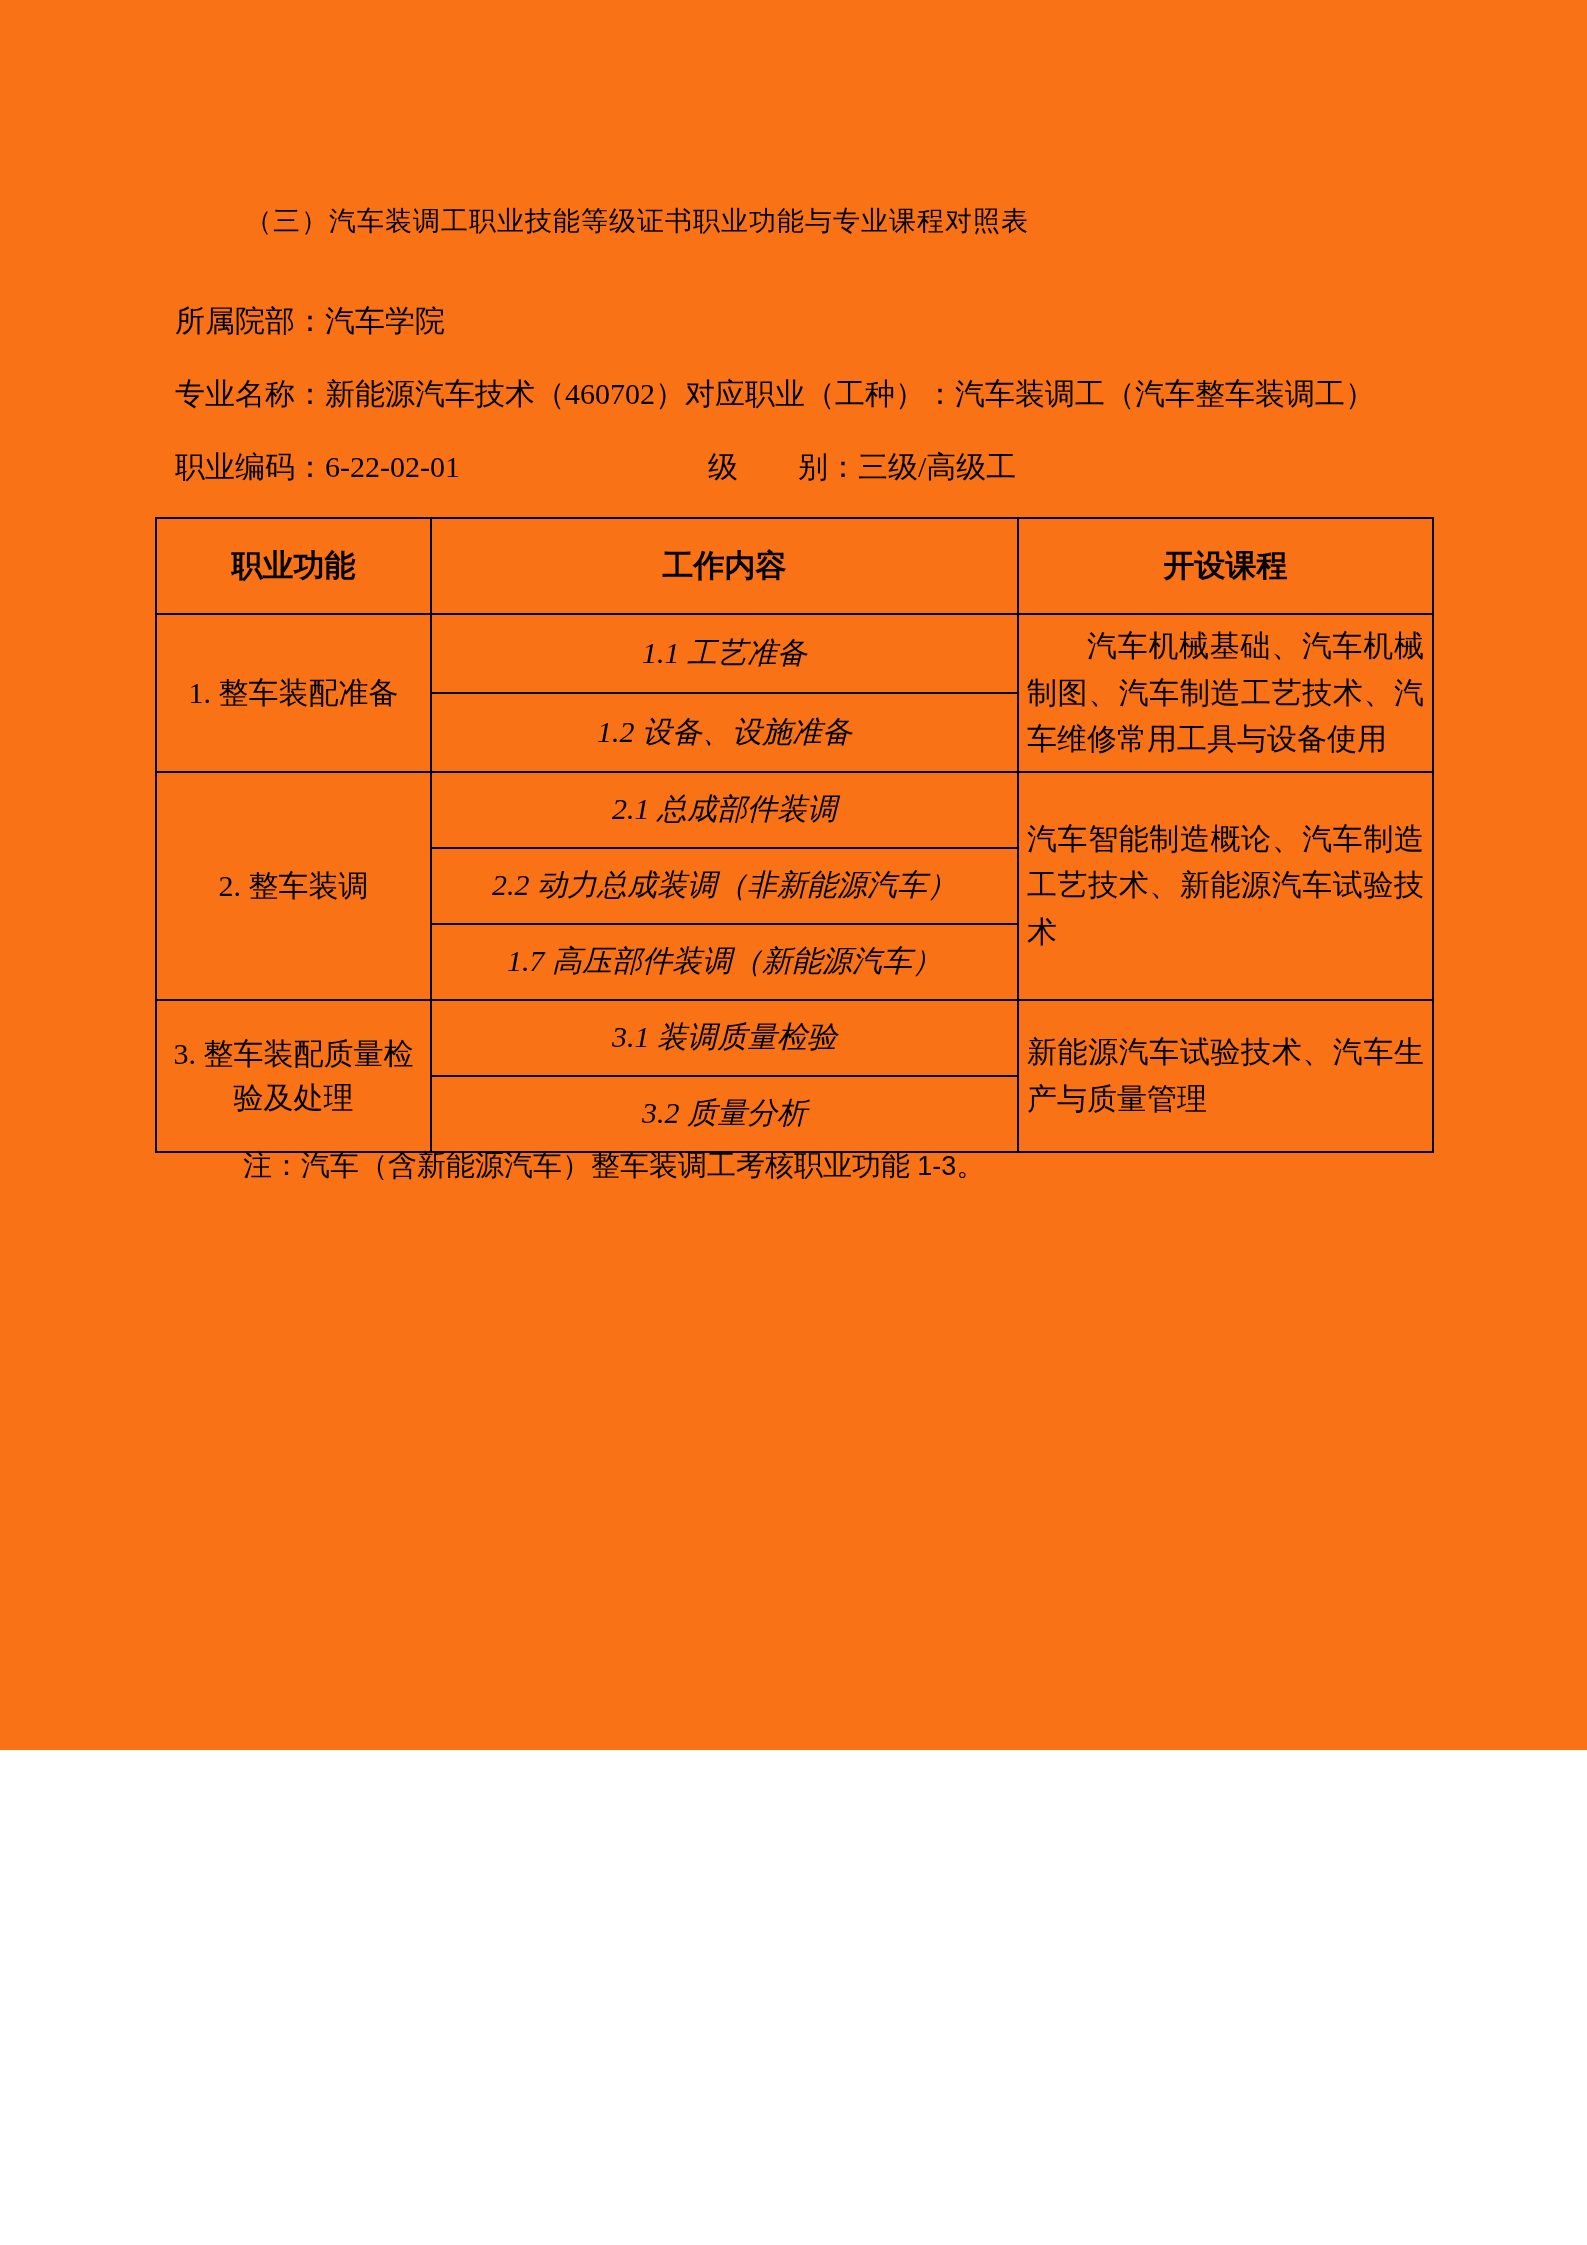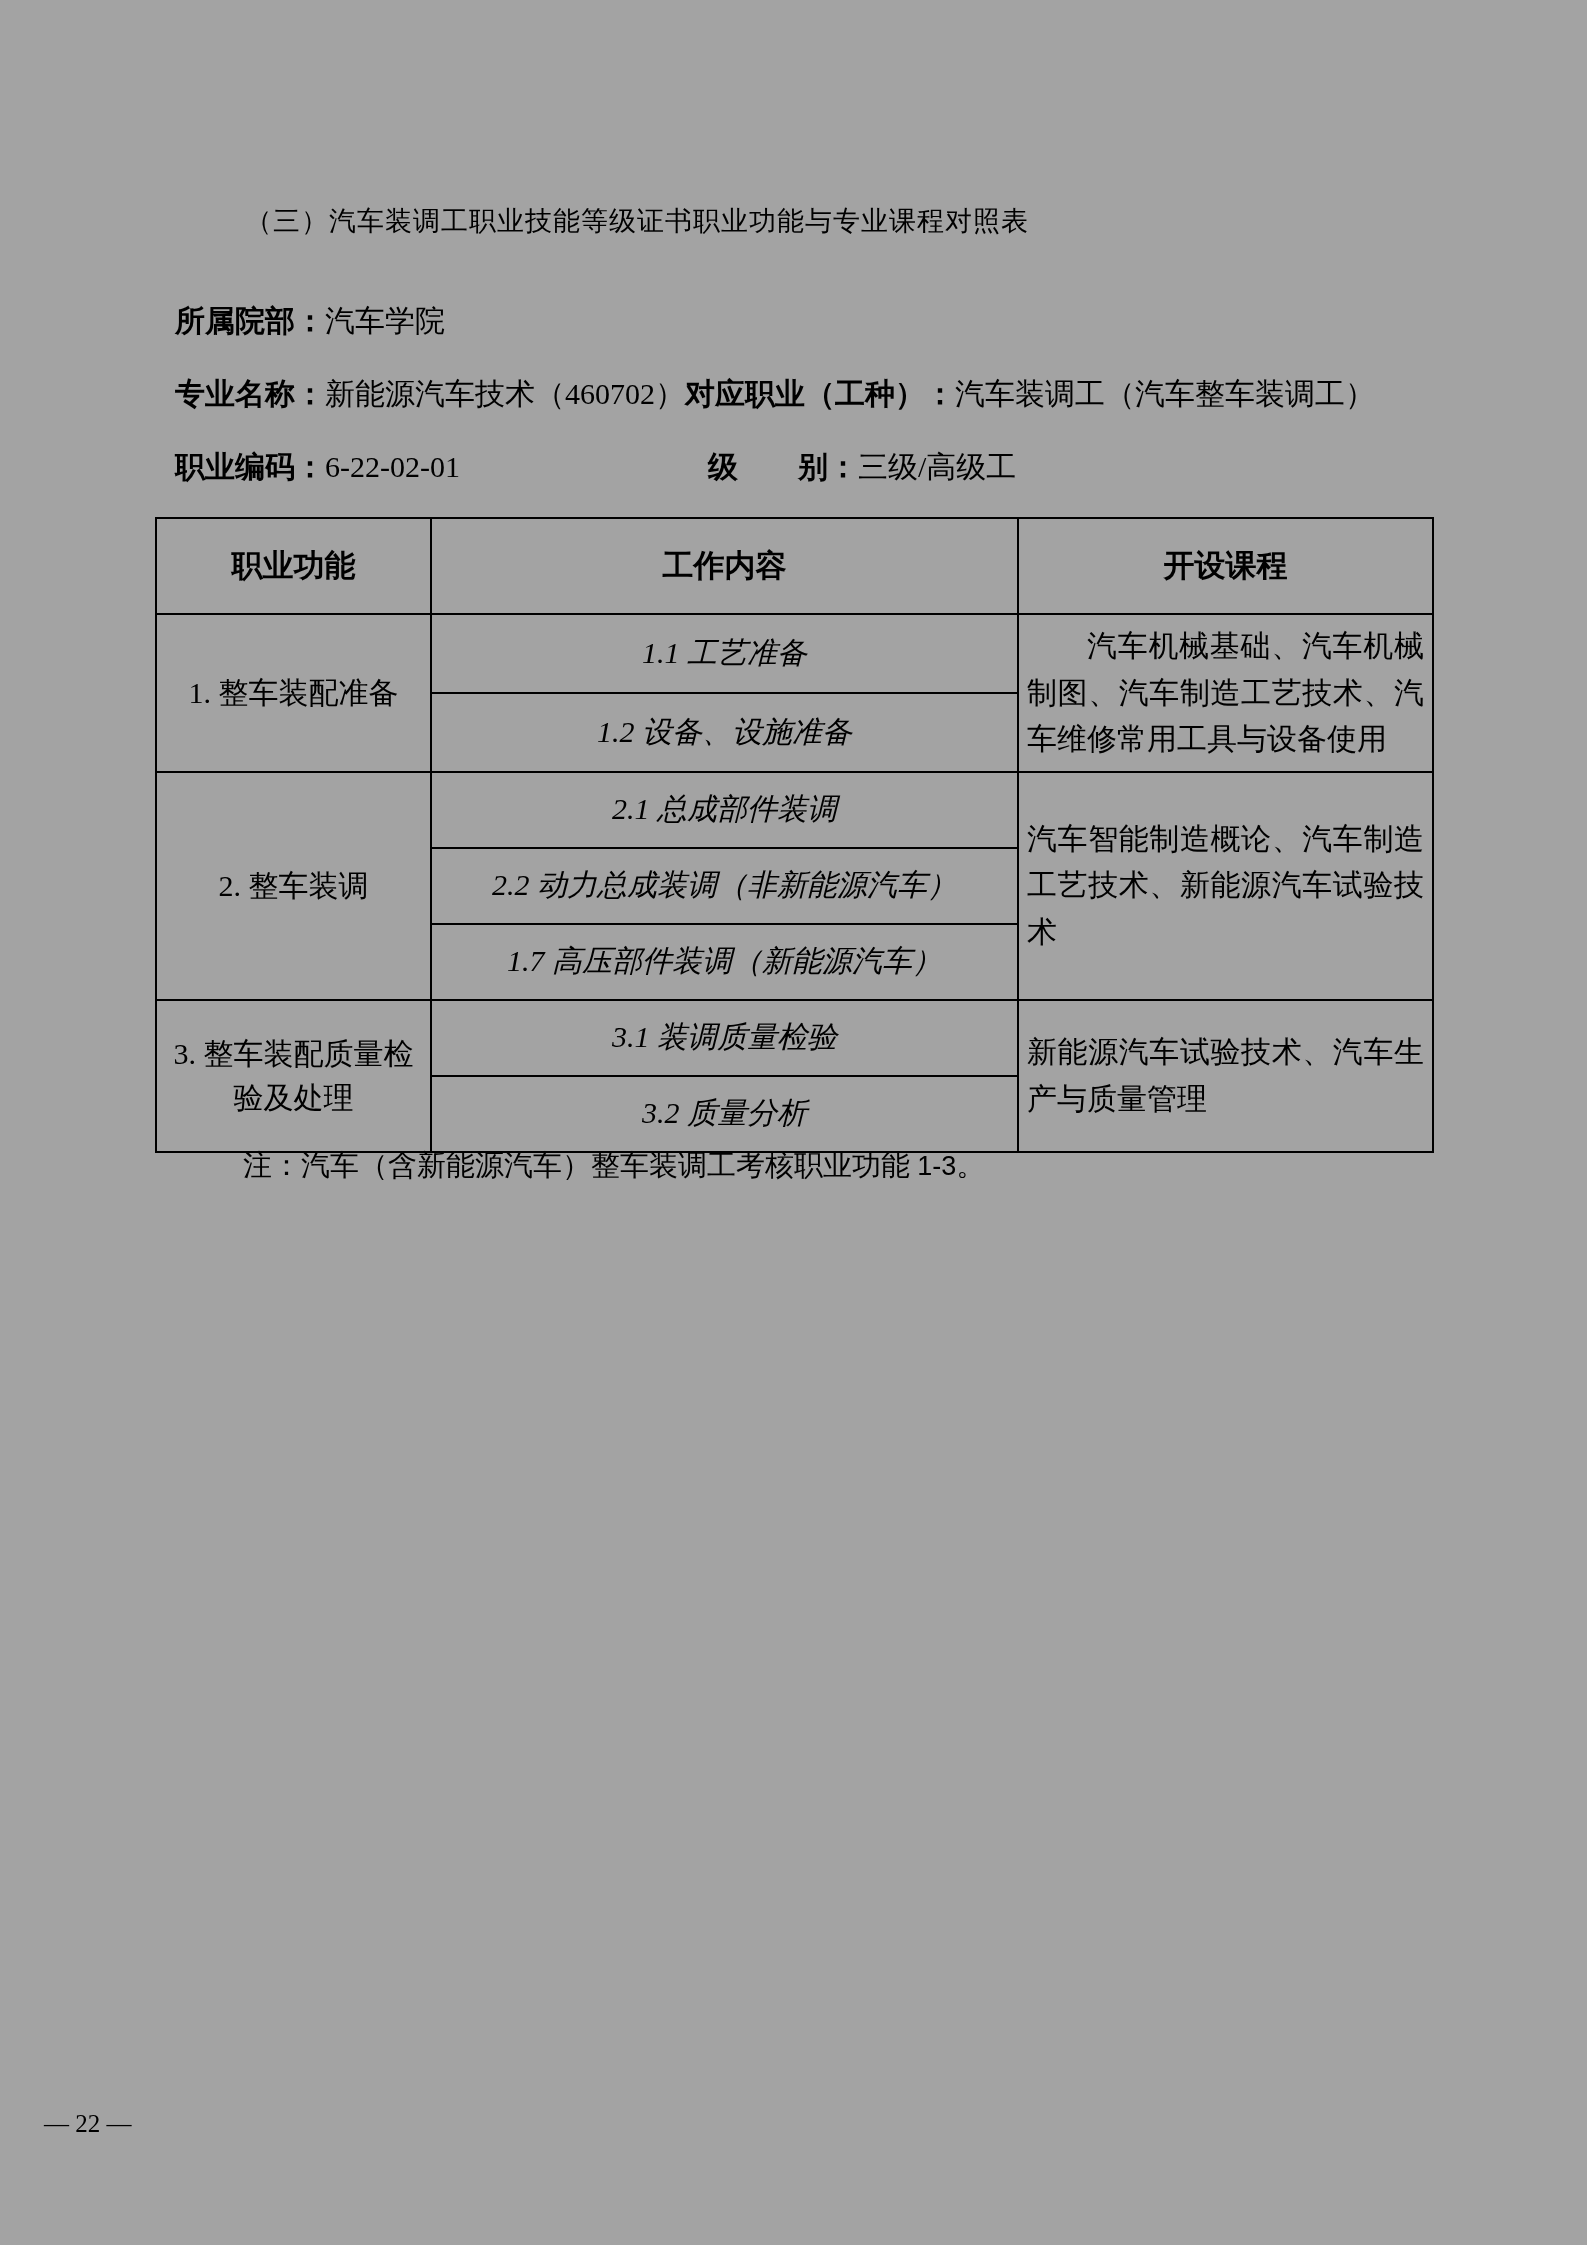--- a/index.html
+++ b/index.html
@@ -3,41 +3,41 @@
 <meta charset="utf-8">
 <style>
   html, body {
     margin: 0;
     padding: 0;
     background: #ffffff;
   }
   .page {
     position: relative;
     width: 1587px;
-    height: 2245px;
-    background: #a3a3a3;
+    height: 1750px;
+    background: #f97316;
     color: #000000;
     font-family: "Liberation Serif", "DejaVu Serif", serif;
     overflow: hidden;
   }
   .doc-title {
     position: absolute;
     left: 245px;
     top: 203px;
     font-size: 27px;
     letter-spacing: 1px;
     white-space: nowrap;
   }
   .info-line {
     position: absolute;
     left: 175px;
     font-size: 30px;
     white-space: nowrap;
   }
-  .info-line .lbl { font-weight: bold; }
+  .info-line .lbl { font-weight: normal; }
   .line-dept  { top: 301px; }
   .line-major { top: 374px; }
   .line-code  { top: 447px; }
   .level-part { margin-left: 248px; }
   .code-val { font-family: "Liberation Serif", "DejaVu Serif", serif; }
 
   table.mapping {
     position: absolute;
     left: 155px;
     top: 517px;

